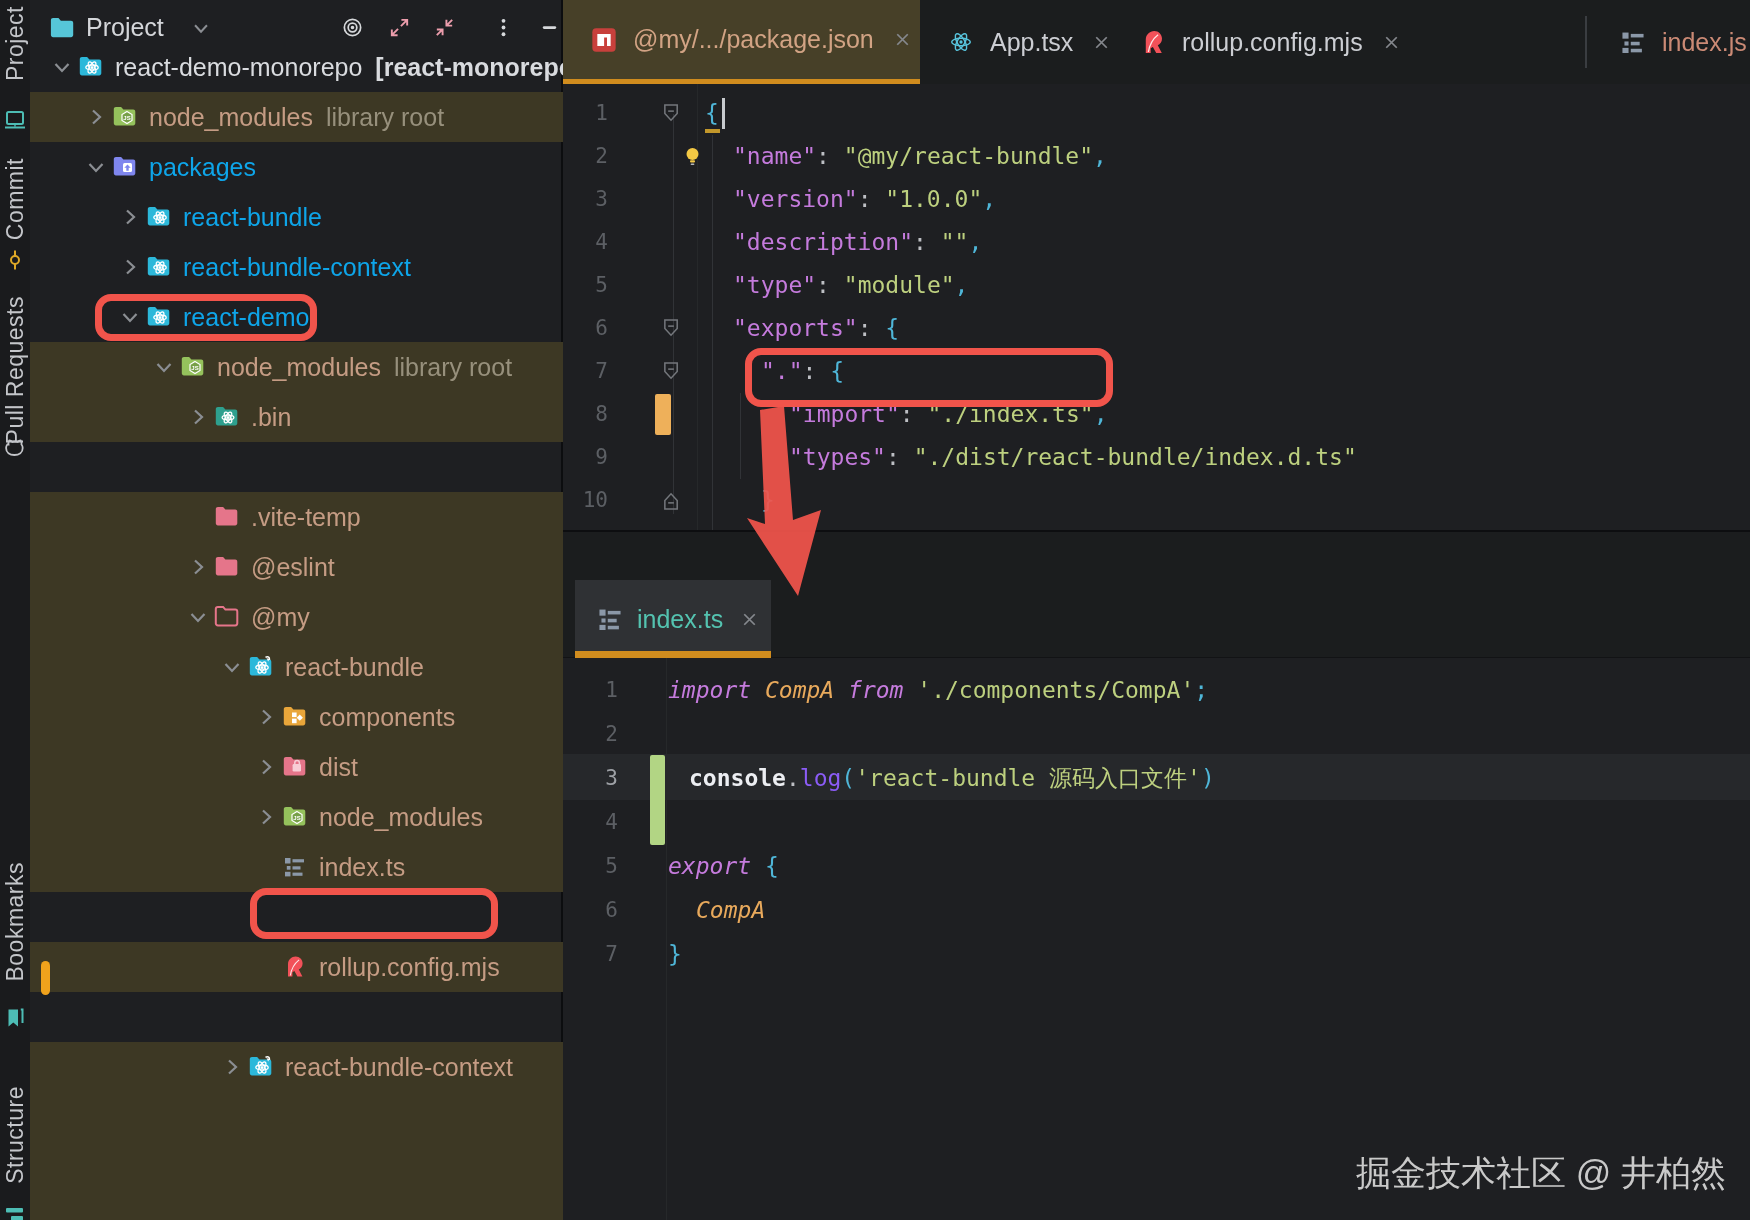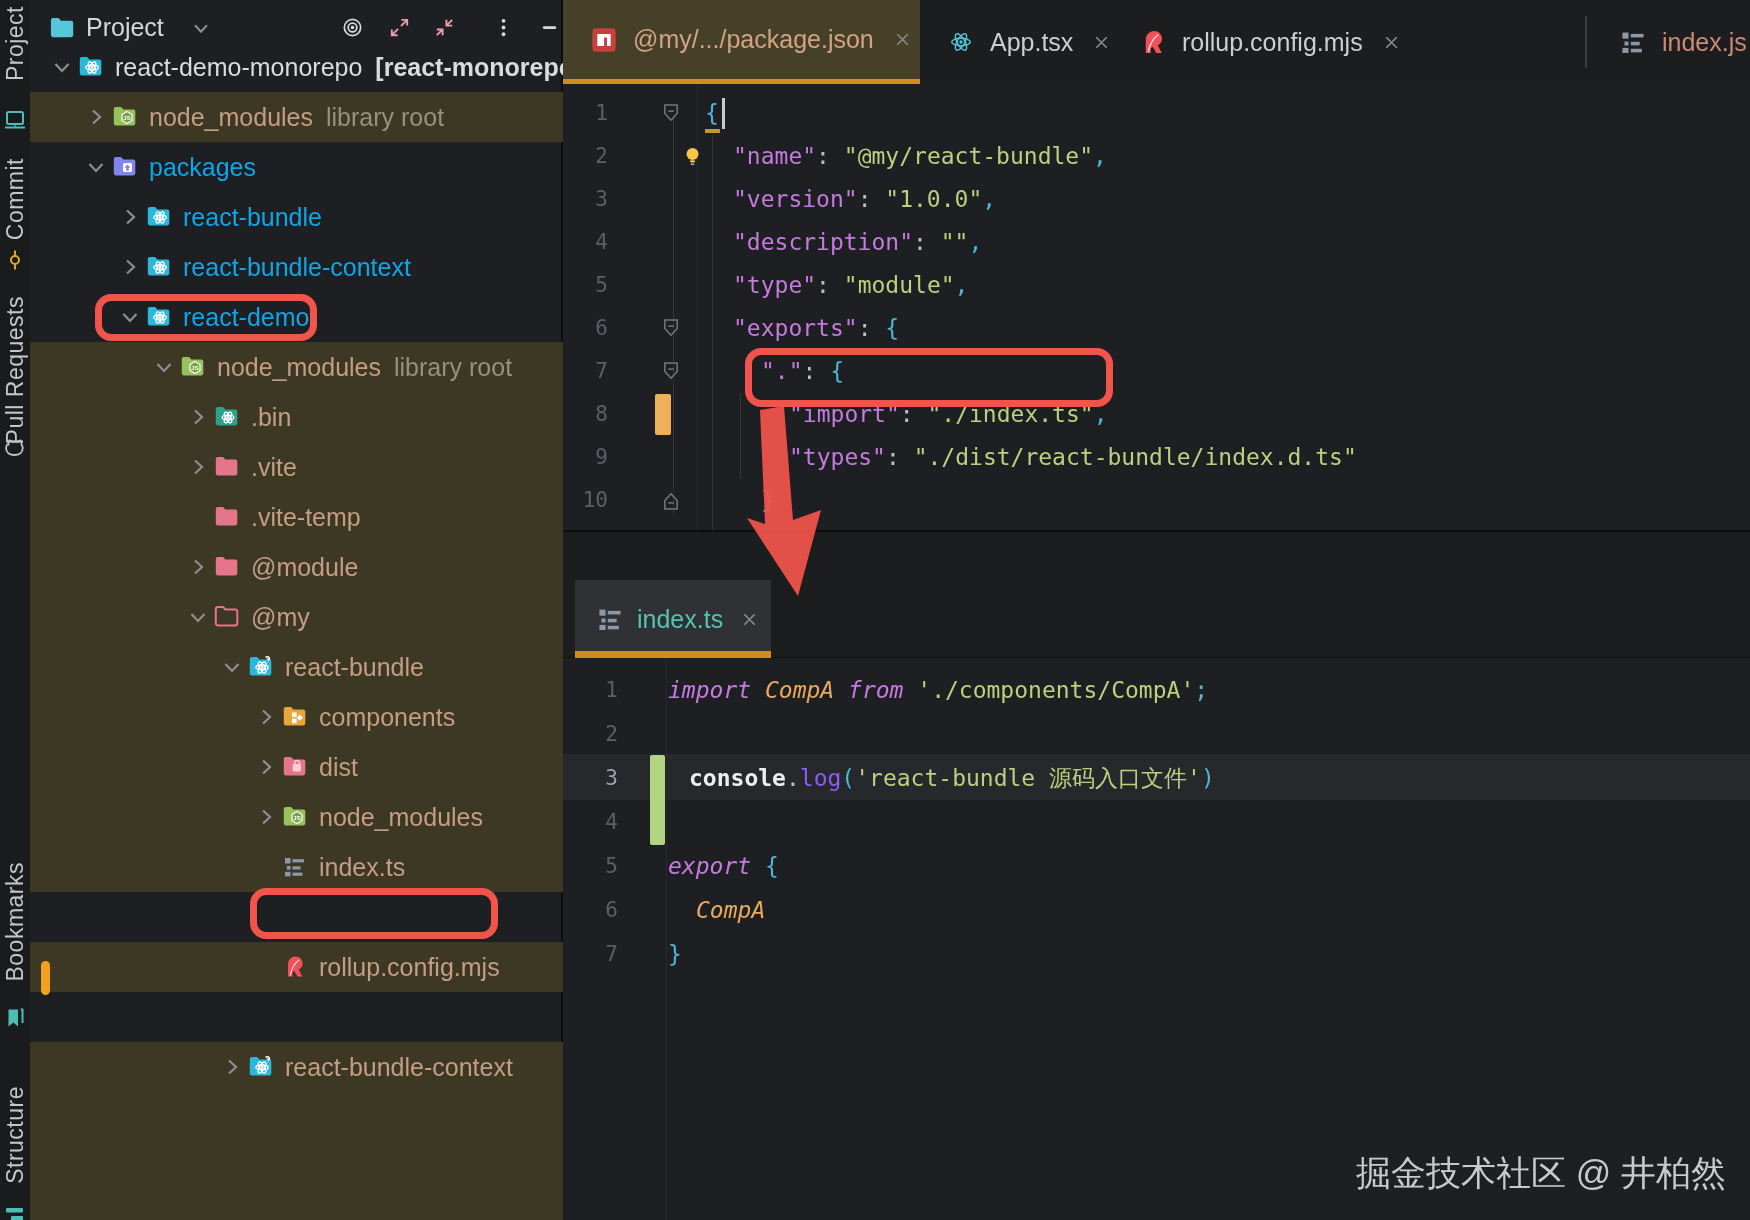--- a/index.html
+++ b/index.html
@@ -237,43 +237,34 @@
               <path d="M2.8 6c0-1.2.9-2.1 2.1-2.1h5.2l2.3 2.7h9.8c1.2 0 2.1.9 2.1 2.1v11.6c0 1.2-.9 2.1-2.1 2.1H4.9c-1.2 0-2.1-.9-2.1-2.1V6z" fill="#2ea08e"></path>
               <g stroke="#fff" fill="none" stroke-width="1.3">
                 <ellipse cx="15" cy="14.5" rx="5.89" ry="2.375"></ellipse>
                 <ellipse cx="15" cy="14.5" rx="5.89" ry="2.375" transform="rotate(60 15 14.5)"></ellipse>
                 <ellipse cx="15" cy="14.5" rx="5.89" ry="2.375" transform="rotate(120 15 14.5)"></ellipse>
               </g>
               <circle cx="15" cy="14.5" r="1.5" fill="#fff"></circle>
             </svg></div>
           <div class="tlabel c-olive" style="left: 221px;">.bin</div>
         </div>
-        <div class="prow olive" style="top: 442px;">
-          <div class="chev" style="left: 156px;"><svg viewBox="0 0 24 24" width="100%" height="100%" fill="none" stroke="#8b8e93" stroke-width="2.2">
-              <path d="M9 5.5l7 6.5-7 6.5"></path>
-            </svg></div>
-          <div class="ticon" style="left: 183px;"><svg viewBox="0 0 27 27" width="100%" height="100%">
-              <path d="M2.8 6c0-1.2.9-2.1 2.1-2.1h5.2l2.3 2.7h9.8c1.2 0 2.1.9 2.1 2.1v11.6c0 1.2-.9 2.1-2.1 2.1H4.9c-1.2 0-2.1-.9-2.1-2.1V6z" fill="#e5758a"></path>
-            </svg></div>
-          <div class="tlabel c-olive" style="left: 221px;">.vite</div>
-        </div>
         <div class="prow olive" style="top: 492px;">
           <div class="ticon" style="left: 183px;"><svg viewBox="0 0 27 27" width="100%" height="100%">
               <path d="M2.8 6c0-1.2.9-2.1 2.1-2.1h5.2l2.3 2.7h9.8c1.2 0 2.1.9 2.1 2.1v11.6c0 1.2-.9 2.1-2.1 2.1H4.9c-1.2 0-2.1-.9-2.1-2.1V6z" fill="#e5758a"></path>
             </svg></div>
           <div class="tlabel c-olive" style="left: 221px;">.vite-temp</div>
         </div>
         <div class="prow olive" style="top: 542px;">
           <div class="chev" style="left: 156px;"><svg viewBox="0 0 24 24" width="100%" height="100%" fill="none" stroke="#8b8e93" stroke-width="2.2">
               <path d="M9 5.5l7 6.5-7 6.5"></path>
             </svg></div>
           <div class="ticon" style="left: 183px;"><svg viewBox="0 0 27 27" width="100%" height="100%">
               <path d="M2.8 6c0-1.2.9-2.1 2.1-2.1h5.2l2.3 2.7h9.8c1.2 0 2.1.9 2.1 2.1v11.6c0 1.2-.9 2.1-2.1 2.1H4.9c-1.2 0-2.1-.9-2.1-2.1V6z" fill="#e5758a"></path>
             </svg></div>
-          <div class="tlabel c-olive" style="left: 221px;">@module</div>
+          <div class="tlabel c-olive" style="left: 221px;">@eslint</div>
         </div>
         <div class="prow olive" style="top: 592px;">
           <div class="chev" style="left: 156px;"><svg viewBox="0 0 24 24" width="100%" height="100%" fill="none" stroke="#8b8e93" stroke-width="2.2">
               <path d="M5.5 9l6.5 7 6.5-7"></path>
             </svg></div>
           <div class="ticon" style="left: 183px;"><svg viewBox="0 0 27 27" width="100%" height="100%">
               <path d="M2.8 6c0-1.2.9-2.1 2.1-2.1h5.2l2.3 2.7h9.8c1.2 0 2.1.9 2.1 2.1v11.6c0 1.2-.9 2.1-2.1 2.1H4.9c-1.2 0-2.1-.9-2.1-2.1V6z" fill="none" stroke="#e5758a" stroke-width="2"></path>
             </svg></div>
           <div class="tlabel c-olive" style="left: 221px;">@my</div>
         </div>

